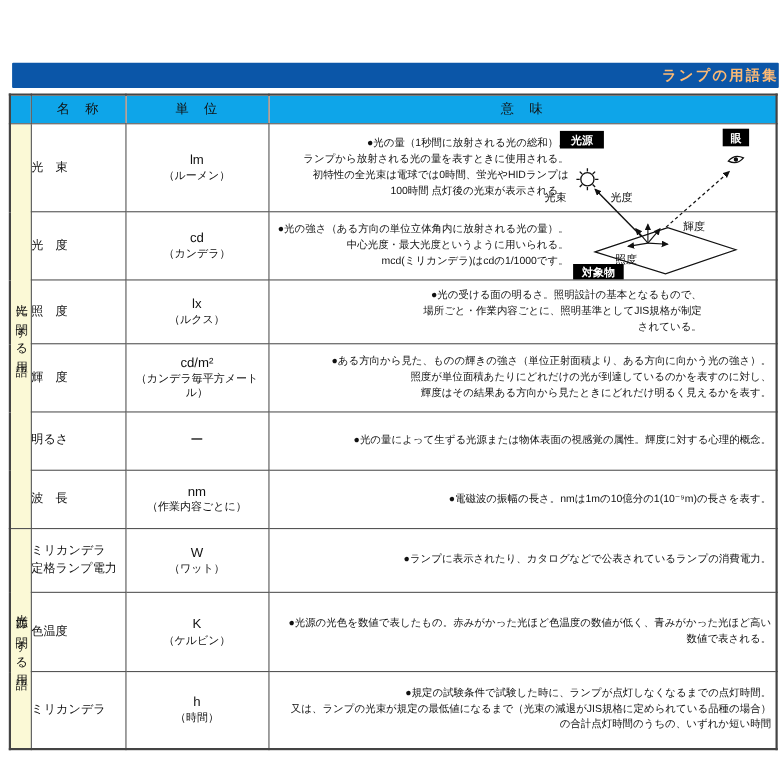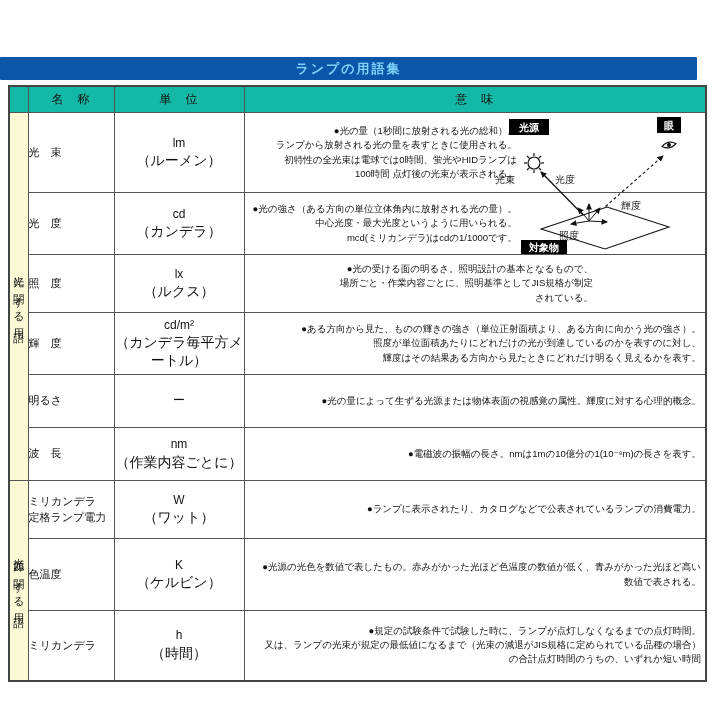--- a/index.html
+++ b/index.html
@@ -6,67 +6,67 @@
   body{
     width:713px;height:713px;
     background:#ffffff;
     font-family:"Liberation Sans","DejaVu Sans",sans-serif;
     color:#1a1a1a;
   }
   #page{position:relative;width:713px;height:713px;background:#fff;overflow:hidden;}
 
   
   .titlebar{
-    position:absolute;left:0;top:57px;width:697px;height:23px;
-    background:#0b56a8;color:#7dd3fc;
+    position:absolute;left:11px;top:57px;width:697px;height:23px;
+    background:#0b56a8;color:#fdba74;
     font-size:13px;font-weight:bold;letter-spacing:2px;
-    text-align:center;line-height:23px;
+    text-align:right;line-height:23px;
     border-radius:1px;
   }
 
   
   .tbl{
     position:absolute;left:8px;top:85px;width:697px;
     border-collapse:collapse;table-layout:fixed;
     border:2px solid #444;
   }
   .tbl td,.tbl th{
     border:1px solid #555;
     padding:0;margin:0;overflow:hidden;
     vertical-align:middle;
     text-align:right;
   }
   th.hdr{
-    background:#14b8a6;
+    background:#0ea5e9;
     font-size:12px;font-weight:normal;letter-spacing:1px;
     height:25px;text-align:center;color:#111;
   }
   td.side{
     background:#fbf9d6;text-align:center;vertical-align:middle;
   }
   td.side .v{
     writing-mode:vertical-rl;
     margin:0 auto;font-size:11px;letter-spacing:3px;color:#111;
     line-height:1.1;
   }
   td.name{
     text-align:left;font-size:11px;color:#111;
     white-space:pre-line;line-height:1.4;
   }
   td.unit{text-align:center;color:#111;}
   td.unit .u{font-size:12px;line-height:1.2;}
-  td.unit .r{font-size:14px;line-height:1.3;margin-top:1px;}
+  td.unit .r{font-size:10px;line-height:1.3;margin-top:1px;}
   td.meaning{vertical-align:middle;}
   td.meaning .m{
     font-size:9.5px;line-height:1.5;color:#111;
     white-space:pre-wrap;
     padding:2px 4px 2px 13px;text-indent:-9px;
   }
   td.meaning .m.narrow{padding-right:188px;}
-  td.meaning .m.mid{padding-right:112px;}
+  td.meaning .m.mid{padding-right:67px;}
 
   
   .diagram{
     position:absolute;left:493px;top:109px;width:198px;height:146px;
   }
   .diagram svg{display:block;}
   .dg-label{font-size:10px;fill:#111;}
   .dg-boxtext{font-size:10px;font-weight:bold;fill:#fff;}
 </style>
 </head>

